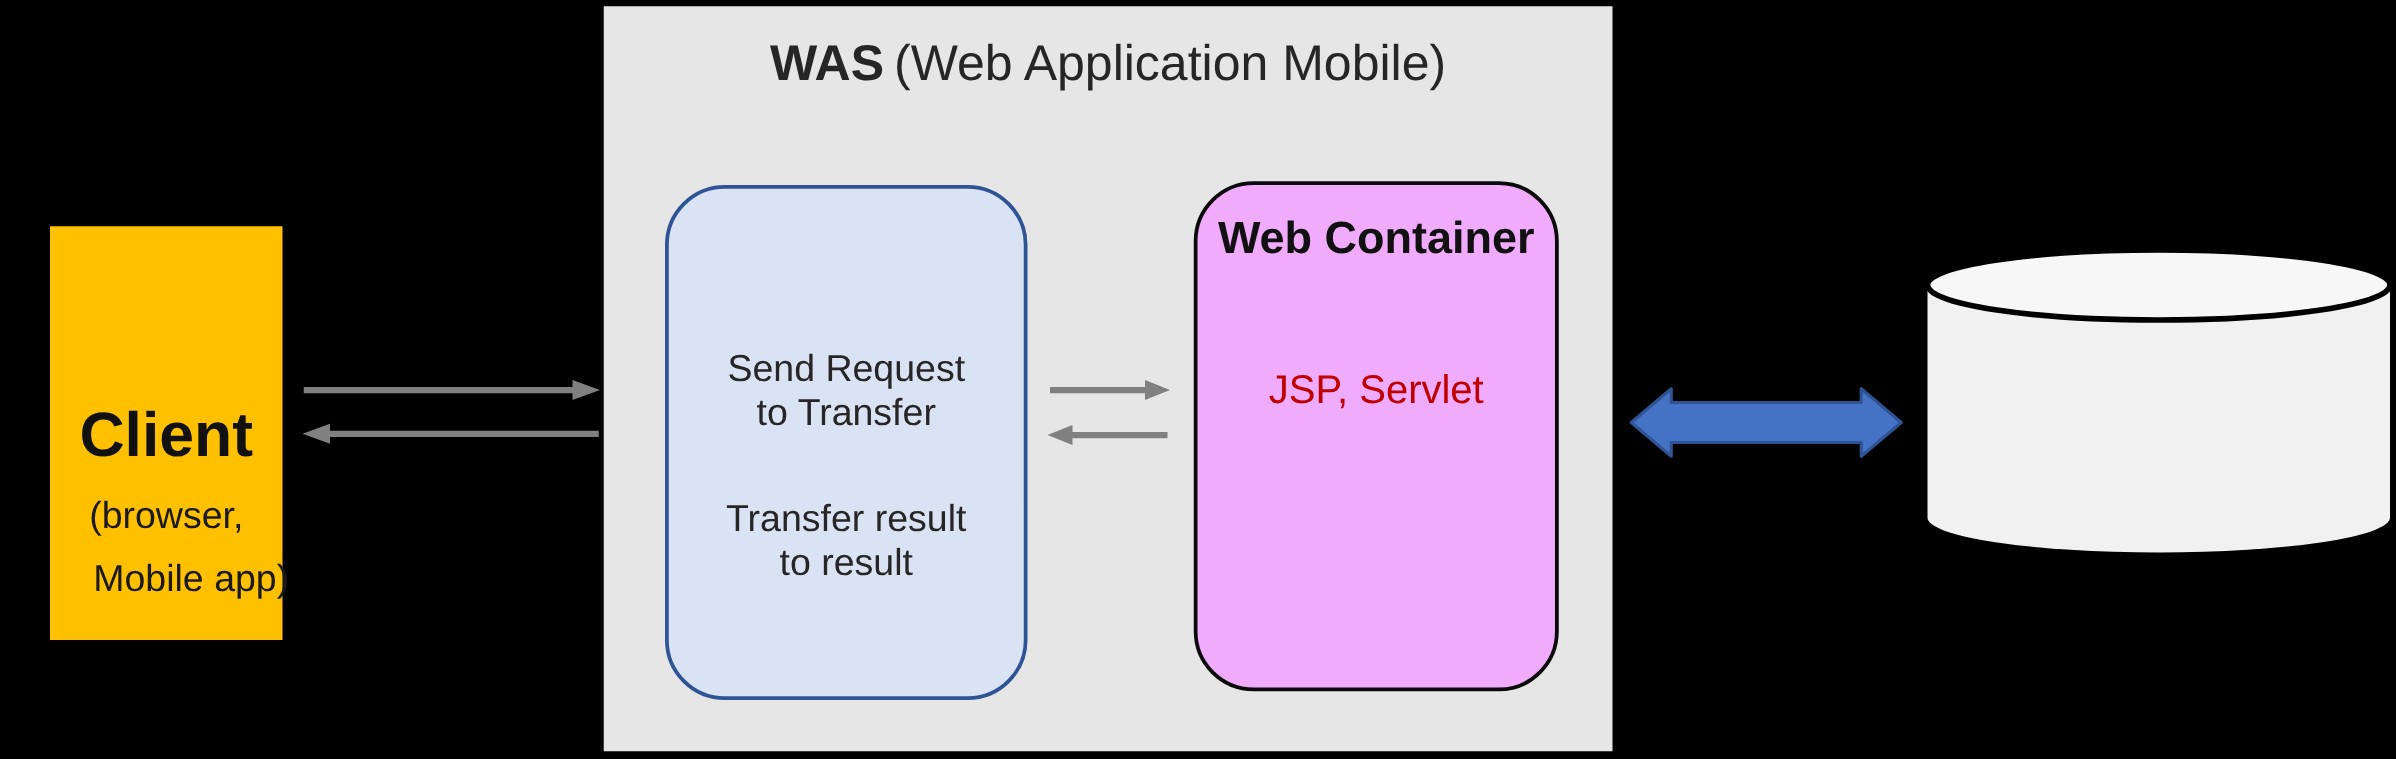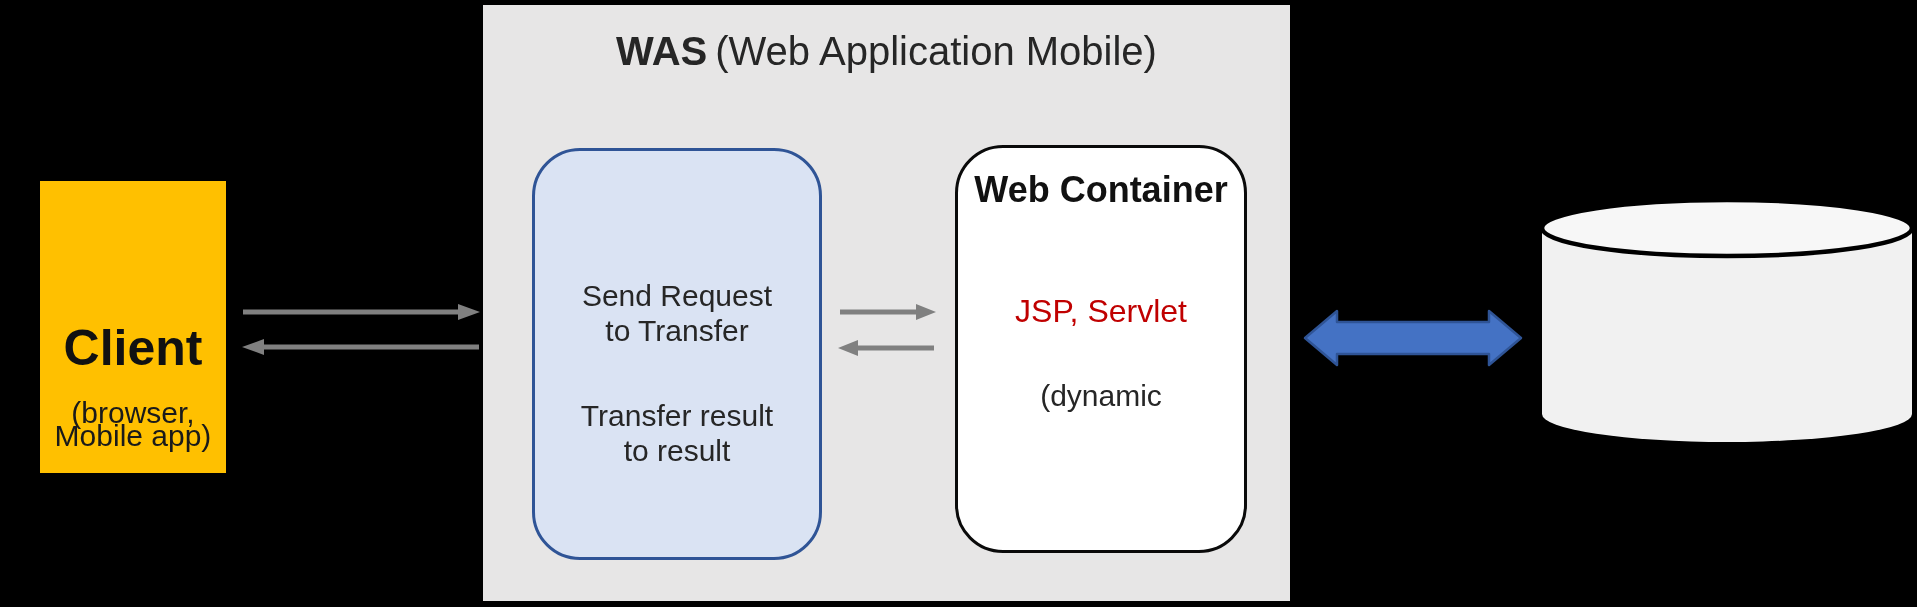--- a/index.html
+++ b/index.html
@@ -9,34 +9,34 @@
   }
   .abs{position:absolute;}
   .ctr{text-align:center;width:100%;left:0;}
 
   
   .was-panel{left:483px;top:5px;width:807px;height:596px;background:#E7E6E6;}
   .was-title{top:22px;font-size:40px;line-height:48px;color:#262626;letter-spacing:0px;}
   .was-title .b{font-weight:bold;margin-right:8px;}
 
   
-  .client-box{left:40px;top:181px;width:186px;height:292px;background:#FFC000;}
+  .client-box{left:40px;top:181px;width:186px;height:331px;background:#FFC000;}
   .client-title{top:139px;font-size:50px;line-height:56px;font-weight:bold;color:#111;}
   .client-sub1{top:215px;font-size:30px;line-height:34px;color:#1a1a1a;}
-  .client-sub2{top:238px;font-size:30px;line-height:34px;color:#1a1a1a;}
+  .client-sub2{top:266px;font-size:30px;line-height:34px;color:#1a1a1a;padding-left:20px;}
 
   
   .web-server{left:49px;top:143px;width:290px;height:412px;background:#DAE3F3;
     border:3px solid #2F5496;border-radius:48px;box-sizing:border-box;}
   .ws-title{top:20px;font-size:36px;line-height:44px;font-weight:bold;color:#111;}
   .ws-l1{top:127px;} .ws-l2{top:162px;} .ws-l3{top:247px;} .ws-l4{top:282px;}
   .body-line{font-size:30px;line-height:36px;color:#262626;}
 
   
-  .web-container{left:472px;top:140px;width:292px;height:408px;background:#ffffff;
+  .web-container{left:472px;top:140px;width:292px;height:408px;background:#f0abfc;
     border:3px solid #0a0a0a;border-radius:48px;box-sizing:border-box;}
   .wc-title{top:20px;font-size:36px;line-height:44px;font-weight:bold;color:#111;}
   .wc-tech{top:145px;font-size:32px;line-height:36px;color:#C00000;}
   .wc-l1{top:230px;} .wc-l2{top:264px;}
 
   
   .db-label{left:1548px;top:322px;width:360px;text-align:center;
     font-size:42px;line-height:48px;color:#262626;}
 
   svg{display:block;}
@@ -54,21 +54,20 @@
     <div class="abs web-server">
       <div class="abs ctr body-line ws-l1">Send Request</div>
       <div class="abs ctr body-line ws-l2">to Transfer</div>
       <div class="abs ctr body-line ws-l3">Transfer result</div>
       <div class="abs ctr body-line ws-l4">to result</div>
     </div>
 
     <div class="abs web-container">
       <div class="abs ctr wc-title">Web Container</div>
       <div class="abs ctr wc-tech">JSP, Servlet</div>
-      <div class="abs ctr body-line wc-l1">(dynamic</div>
     </div>
   </div>
 
   <div class="abs client-box">
     <div class="abs ctr client-title">Client</div>
     <div class="abs ctr client-sub1">(browser,</div>
     <div class="abs ctr client-sub2">Mobile app)</div>
   </div>
 
   <svg class="abs" style="left:240px;top:302px;" width="242" height="20" viewBox="0 0 242 20">

